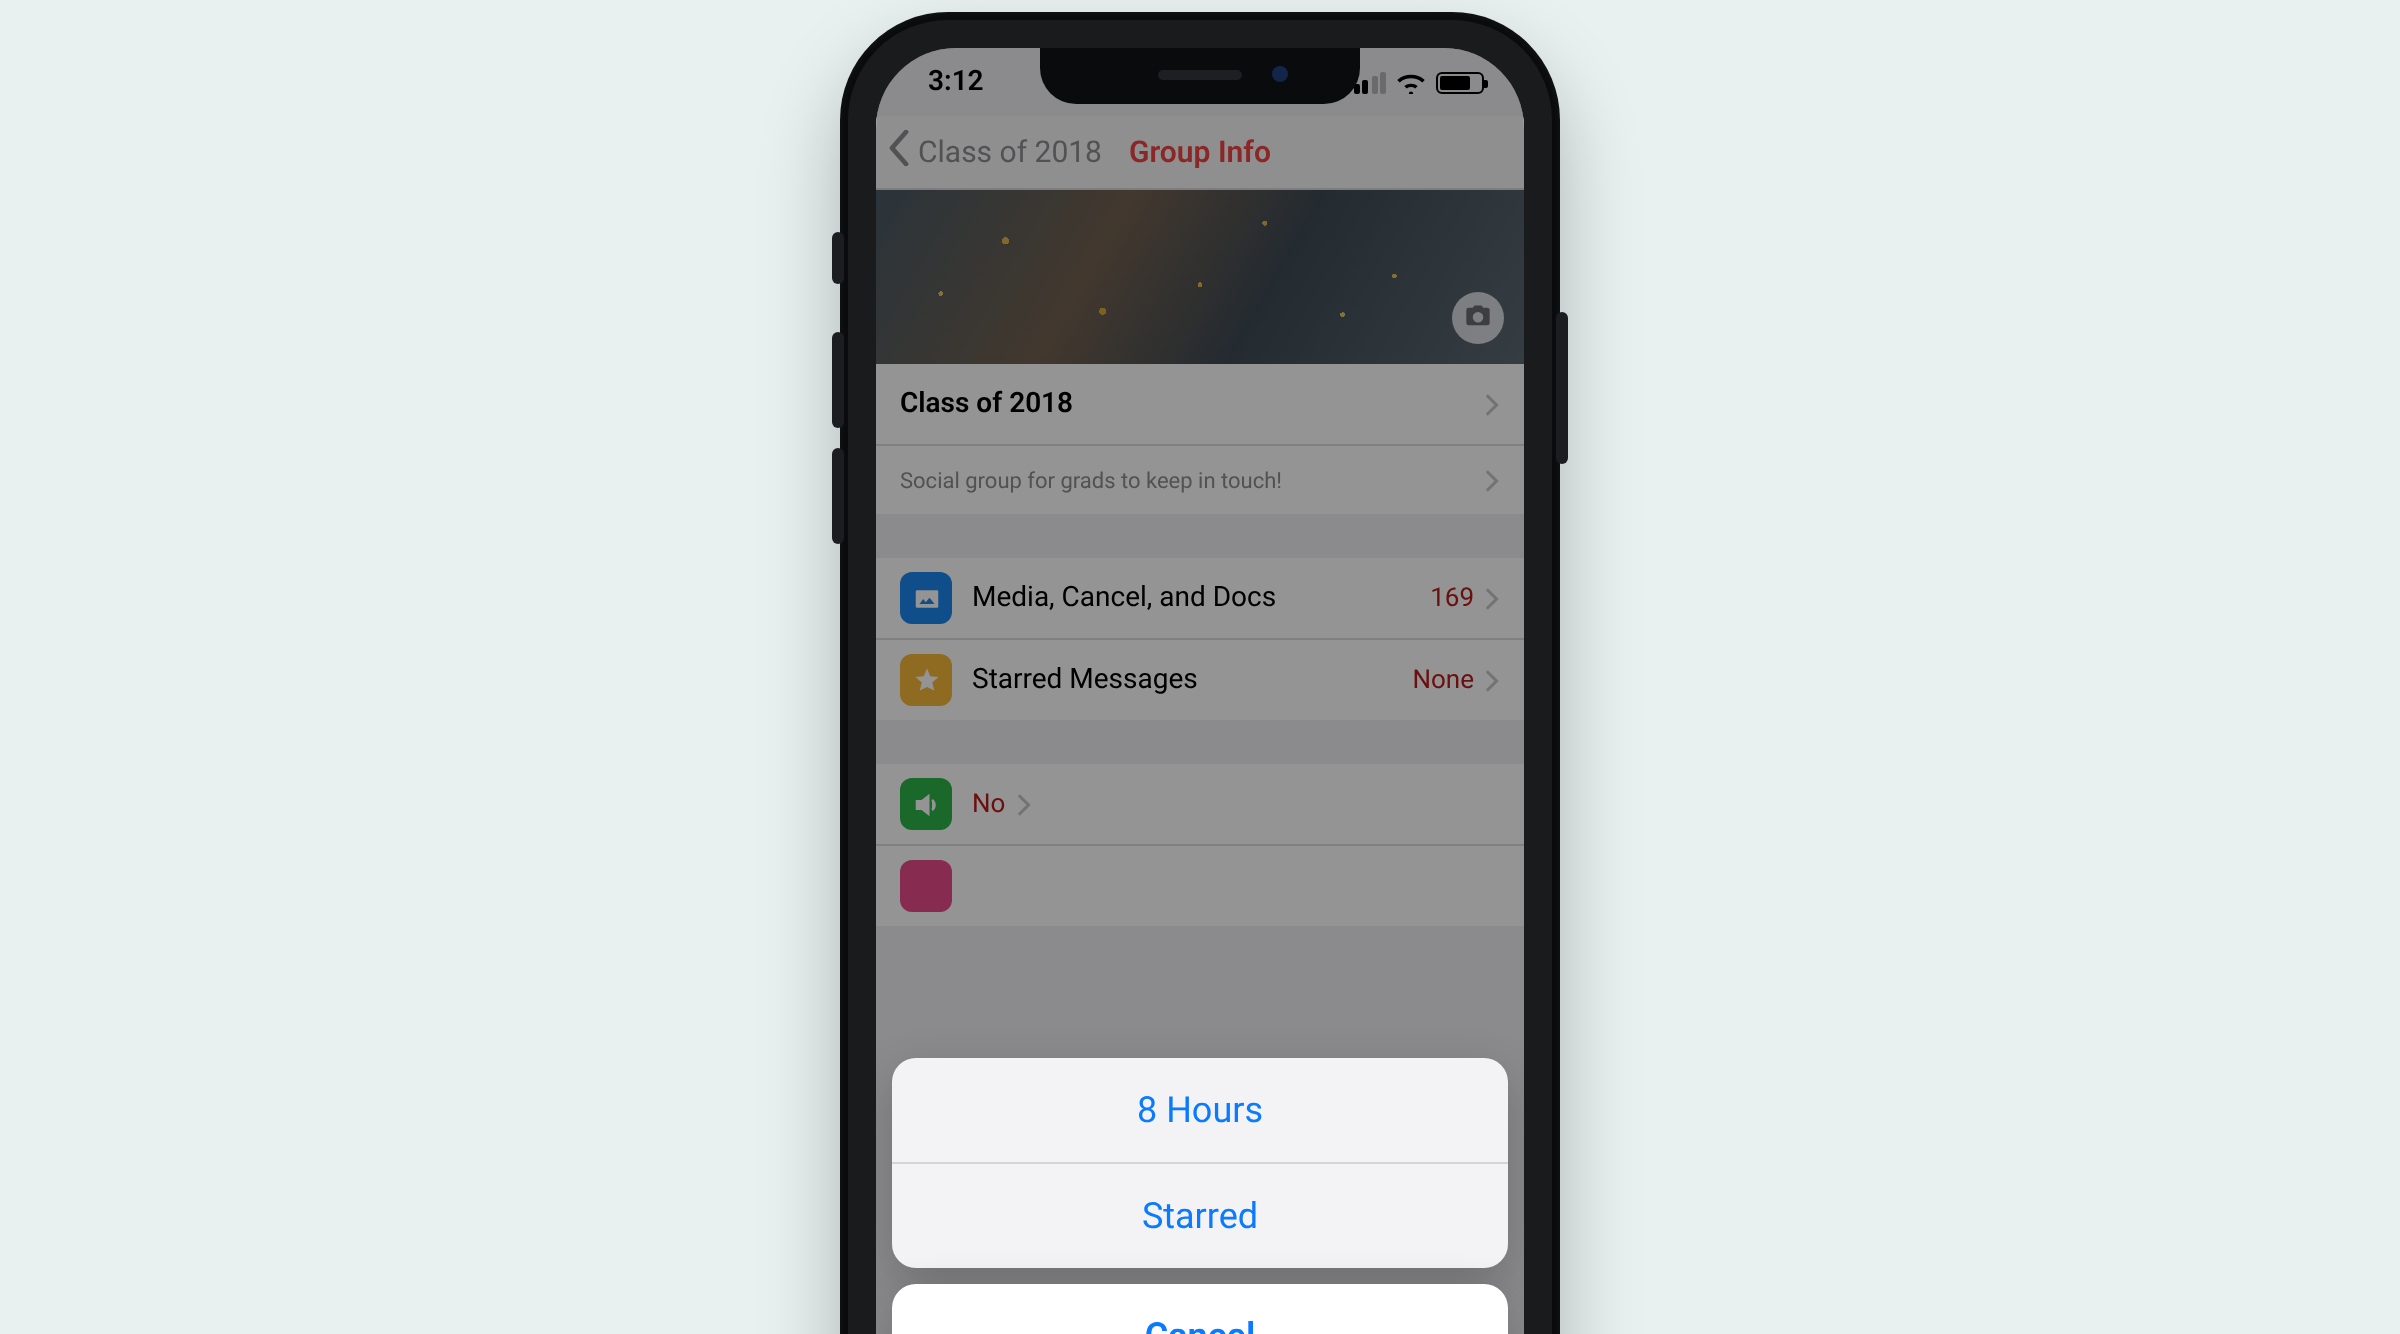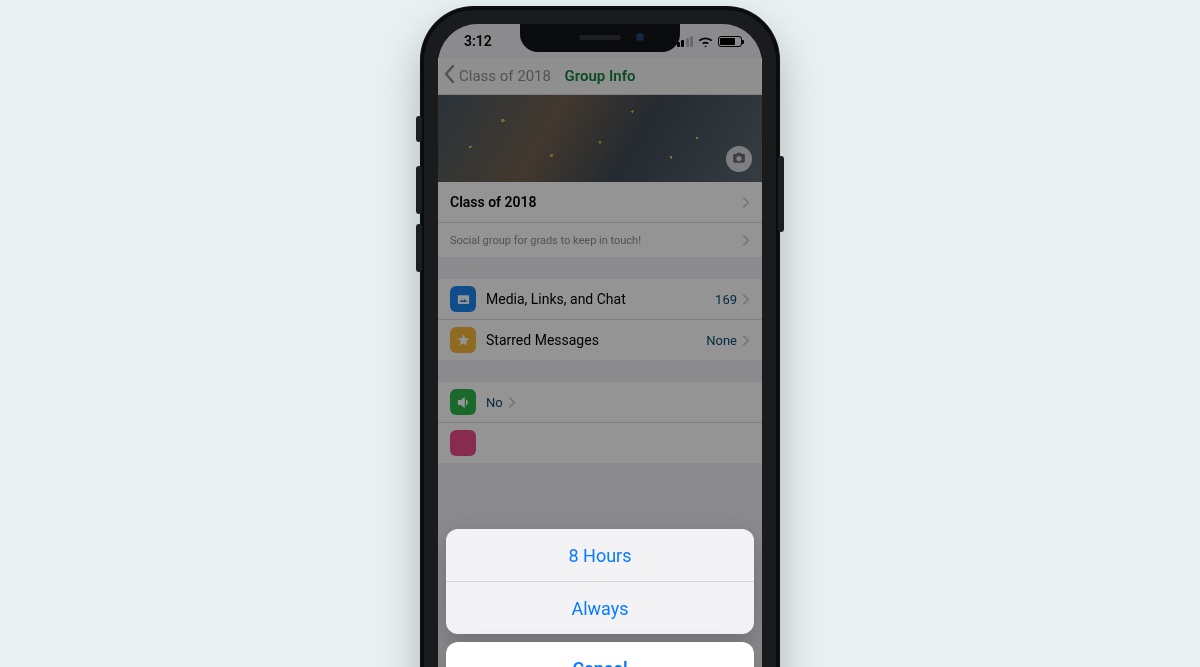--- a/index.html
+++ b/index.html
@@ -30,39 +30,39 @@
   .bars span:nth-child(4){height:11px;background:#b7b7bb;}
   .wifi{width:15px;height:11px;position:relative;}
   .wifi svg{display:block;}
   .batt{width:24px;height:11px;border:1px solid #000;border-radius:3px;position:relative;box-sizing:border-box;}
   .batt:after{content:"";position:absolute;right:-3px;top:3px;width:2px;height:4px;background:#000;border-radius:0 1px 1px 0;}
   .batt i{position:absolute;left:1px;top:1px;bottom:1px;width:68%;background:#000;border-radius:1px;}
   
   .nav{position:absolute;top:34px;left:0;right:0;height:36px;background:#f7f7f8;border-bottom:1px solid #d7d7db;display:flex;align-items:center;z-index:10;}
   .nav .back{display:flex;align-items:center;color:#8e8e93;font-size:15px;padding-left:6px;gap:3px;}
   .nav .back svg{width:12px;height:18px;}
-  .nav .title{position:absolute;left:0;right:0;text-align:center;font-weight:600;font-size:15px;color:#15803d;}
+  .nav .title{position:absolute;left:0;right:0;text-align:center;font-weight:600;font-size:15px;color:#ef4444;}
   
   .content{position:absolute;top:70px;left:0;right:0;bottom:0;overflow:hidden;}
   .hdr-img{height:88px;background:linear-gradient(120deg,#4a5a65 0%,#726150 35%,#3f4a54 60%,#5c6a74 100%);position:relative;}
   .confetti{position:absolute;inset:0;background:
     radial-gradient(3px 3px at 20% 30%,#f7c44b 0 60%,transparent 61%),
     radial-gradient(2px 2px at 60% 20%,#f7c44b 0 60%,transparent 61%),
     radial-gradient(2px 2px at 80% 50%,#ffd45a 0 60%,transparent 61%),
     radial-gradient(3px 3px at 35% 70%,#e9b532 0 60%,transparent 61%),
     radial-gradient(2px 2px at 10% 60%,#ffd45a 0 60%,transparent 61%),
     radial-gradient(2px 2px at 50% 55%,#f7c44b 0 60%,transparent 61%),
     radial-gradient(2px 2px at 72% 72%,#ffd45a 0 60%,transparent 61%);
     opacity:.85;}
   .cam{position:absolute;right:10px;bottom:10px;width:26px;height:26px;border-radius:50%;background:rgba(240,240,245,.85);display:flex;align-items:center;justify-content:center;color:#6c6c72;}
   .section{background:#fff;}
   .row{display:flex;align-items:center;min-height:40px;padding:0 12px;border-bottom:.5px solid #ddd;position:relative;font-size:14px;color:#000;}
   .row:last-child{border-bottom:none;}
   .row .label{flex:1;}
-  .row .val{color:#0c4a6e;margin-right:6px;font-size:13px;}
+  .row .val{color:#b91c1c;margin-right:6px;font-size:13px;}
   .row .chev{color:#c7c7cc;}
   .row .chev svg{width:7px;height:11px;display:block;}
   .desc{font-size:11px;color:#8e8e93;padding:10px 12px;}
   .gap{height:22px;}
   .ic{width:26px;height:26px;border-radius:6px;margin-right:10px;display:flex;align-items:center;justify-content:center;color:#fff;flex:0 0 26px;}
   .ic svg{width:15px;height:15px;}
   .ic-blue{background:#1d86ef;}
   .ic-yell{background:#f6b93b;}
   .ic-orng{background:#f57c2b;}
   .ic-grn{background:#2fb44a;}
@@ -151,21 +151,21 @@
         </div>
         <div class="gap"></div>
 
         <div class="section">
           <div class="row">
             <span class="ic ic-blue">
                 <svg viewBox="0 0 24 24">
                   <path fill="#fff" d="M4 5h16a1 1 0 011 1v12a1 1 0 01-1 1H4a1 1 0 01-1-1V6a1 1 0 011-1zm2 11h12l-4-5-3 3.5L9 12z"></path>
                 </svg>
               </span>
-            <span class="label">Media, Links, and Chat</span>
+            <span class="label">Media, Cancel, and Docs</span>
             <span class="val">169</span>
             <span class="chev">
                 <svg viewBox="0 0 8 12">
                   <path d="M1 1l5 5-5 5" fill="none" stroke="#c7c7cc" stroke-width="1.8" stroke-linecap="round"></path>
                 </svg>
               </span>
           </div>
           <div class="row">
             <span class="ic ic-yell">
                 <svg viewBox="0 0 24 24">
@@ -205,21 +205,21 @@
       </div>
 
       <div class="dim"></div>
 
       <div class="sheet-wrap">
         <div class="sheet">
           <div class="opt">
               <span>8 Hours</span>
             </div>
           <div class="opt">
-              <span>Always</span>
+              <span>Starred</span>
             </div>
         </div>
         <div class="cancel">
             <span>Cancel</span>
           </div>
       </div>
 
     </div>
   </div>
 </div>

